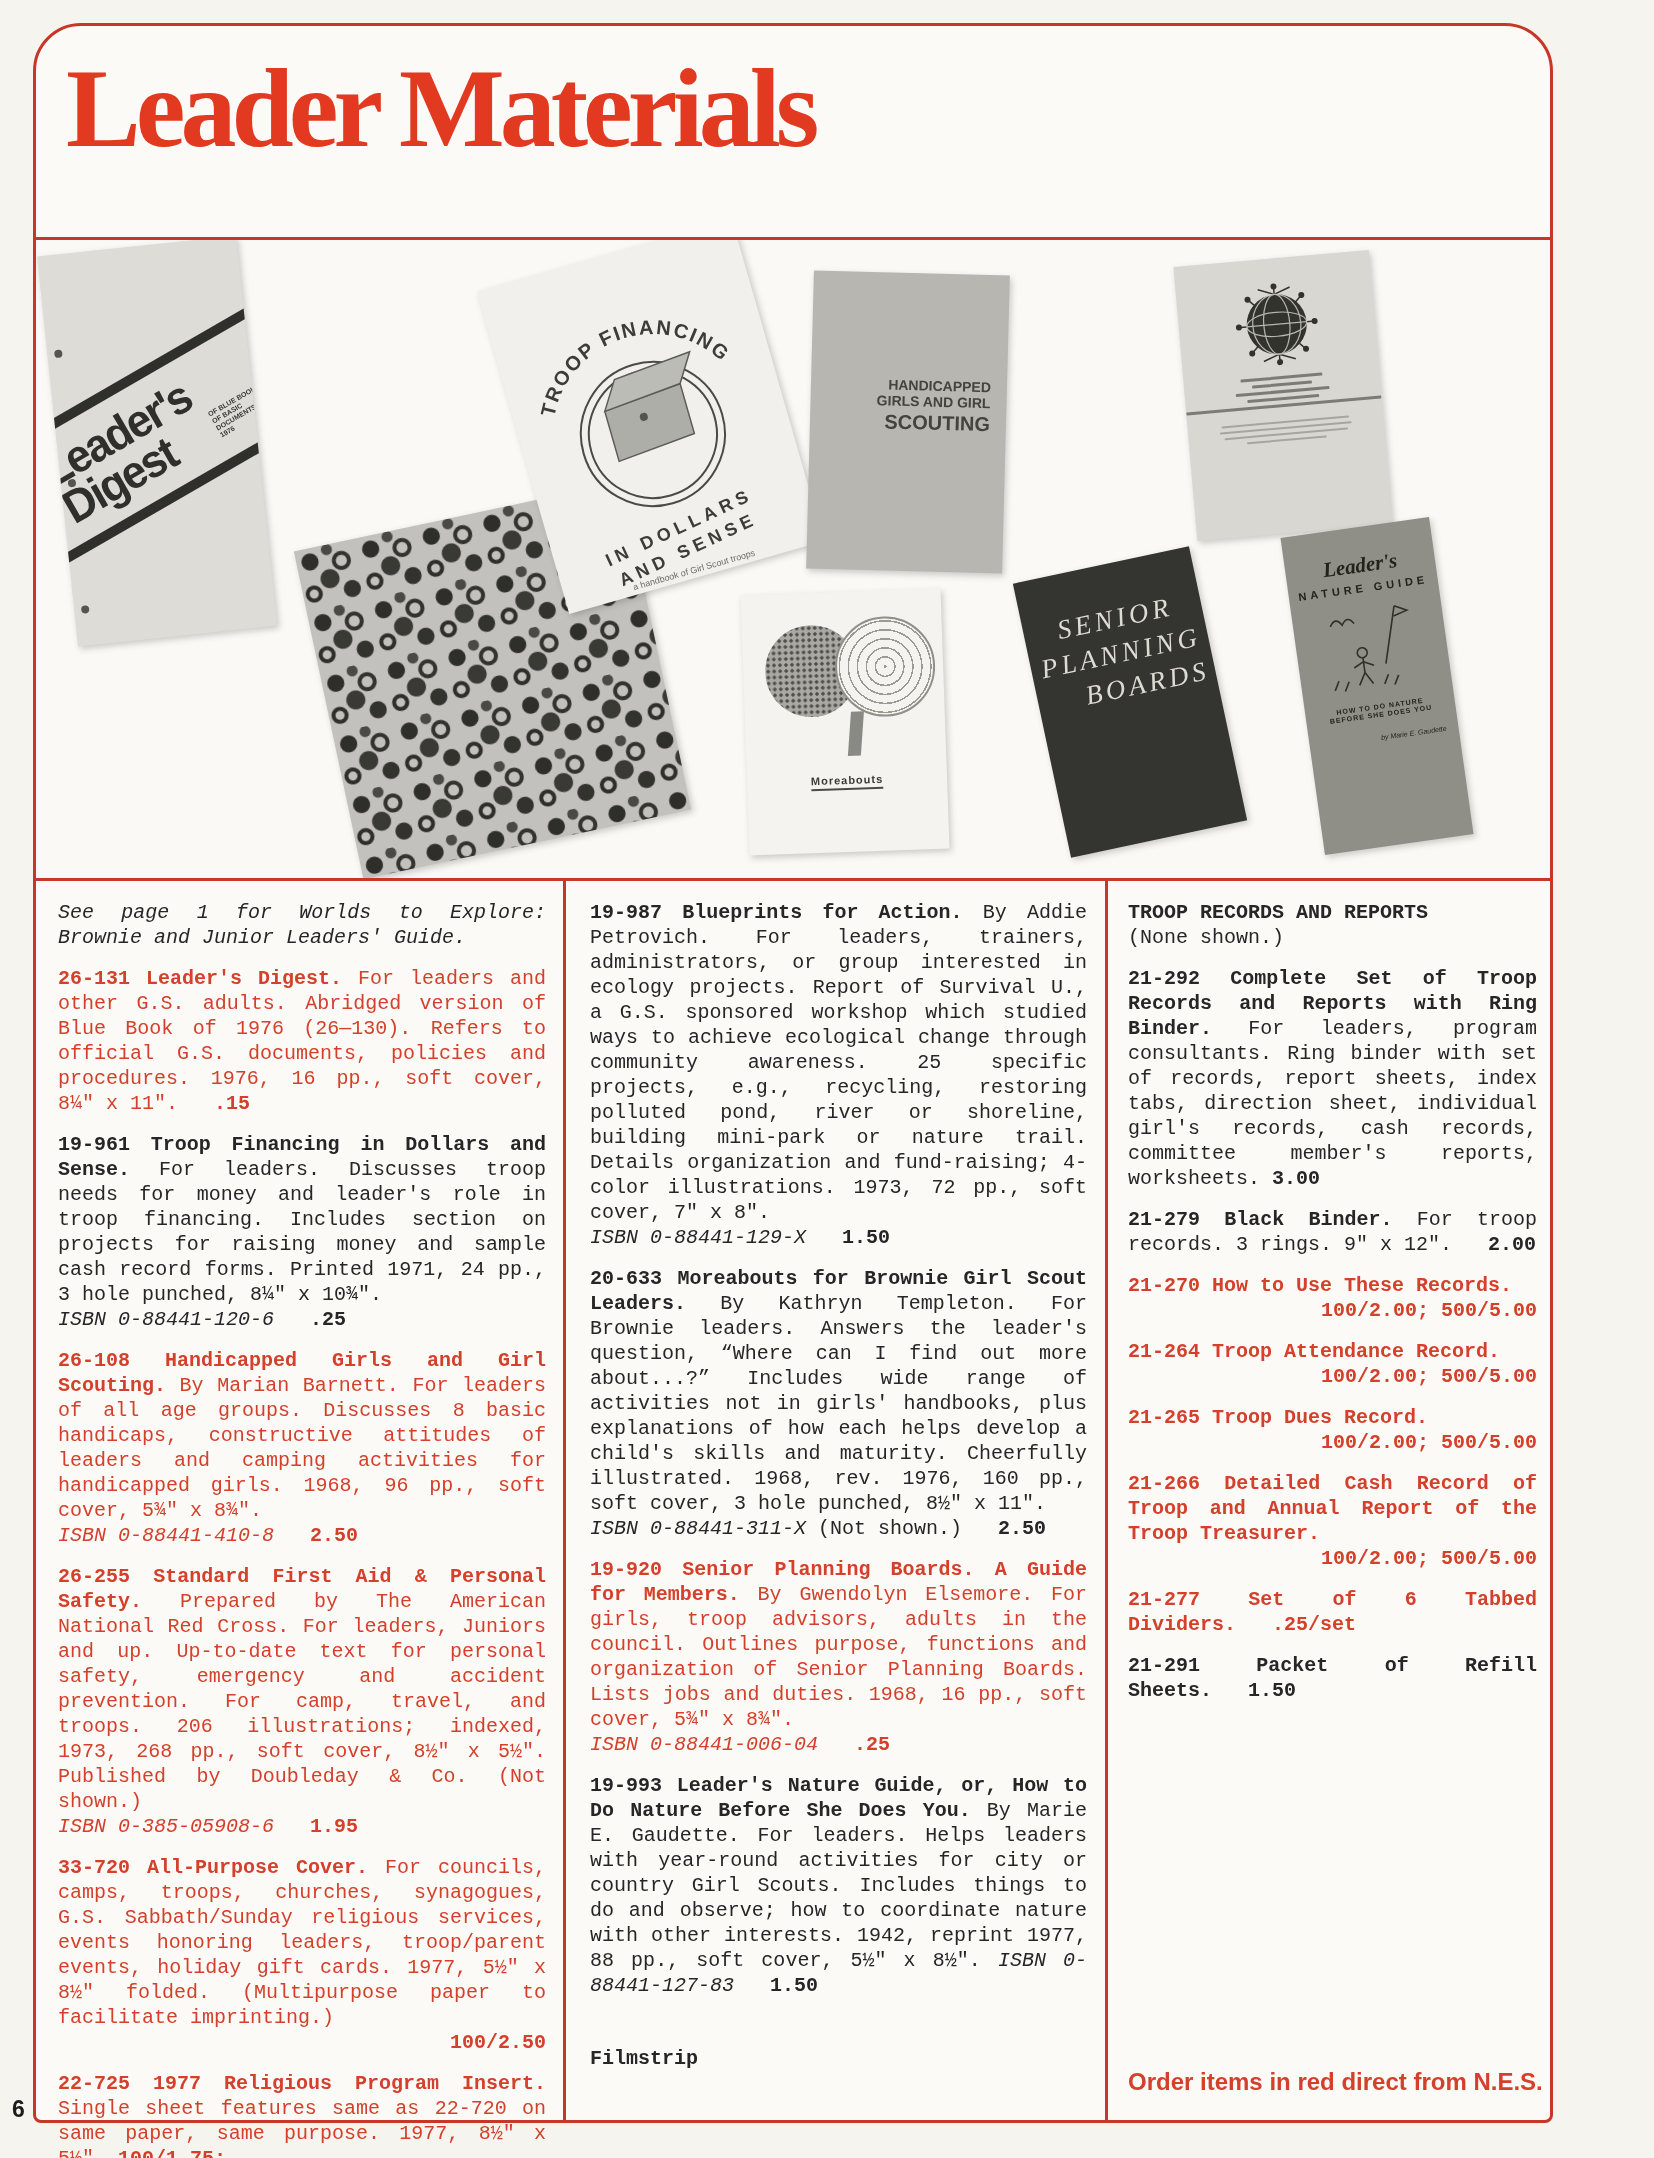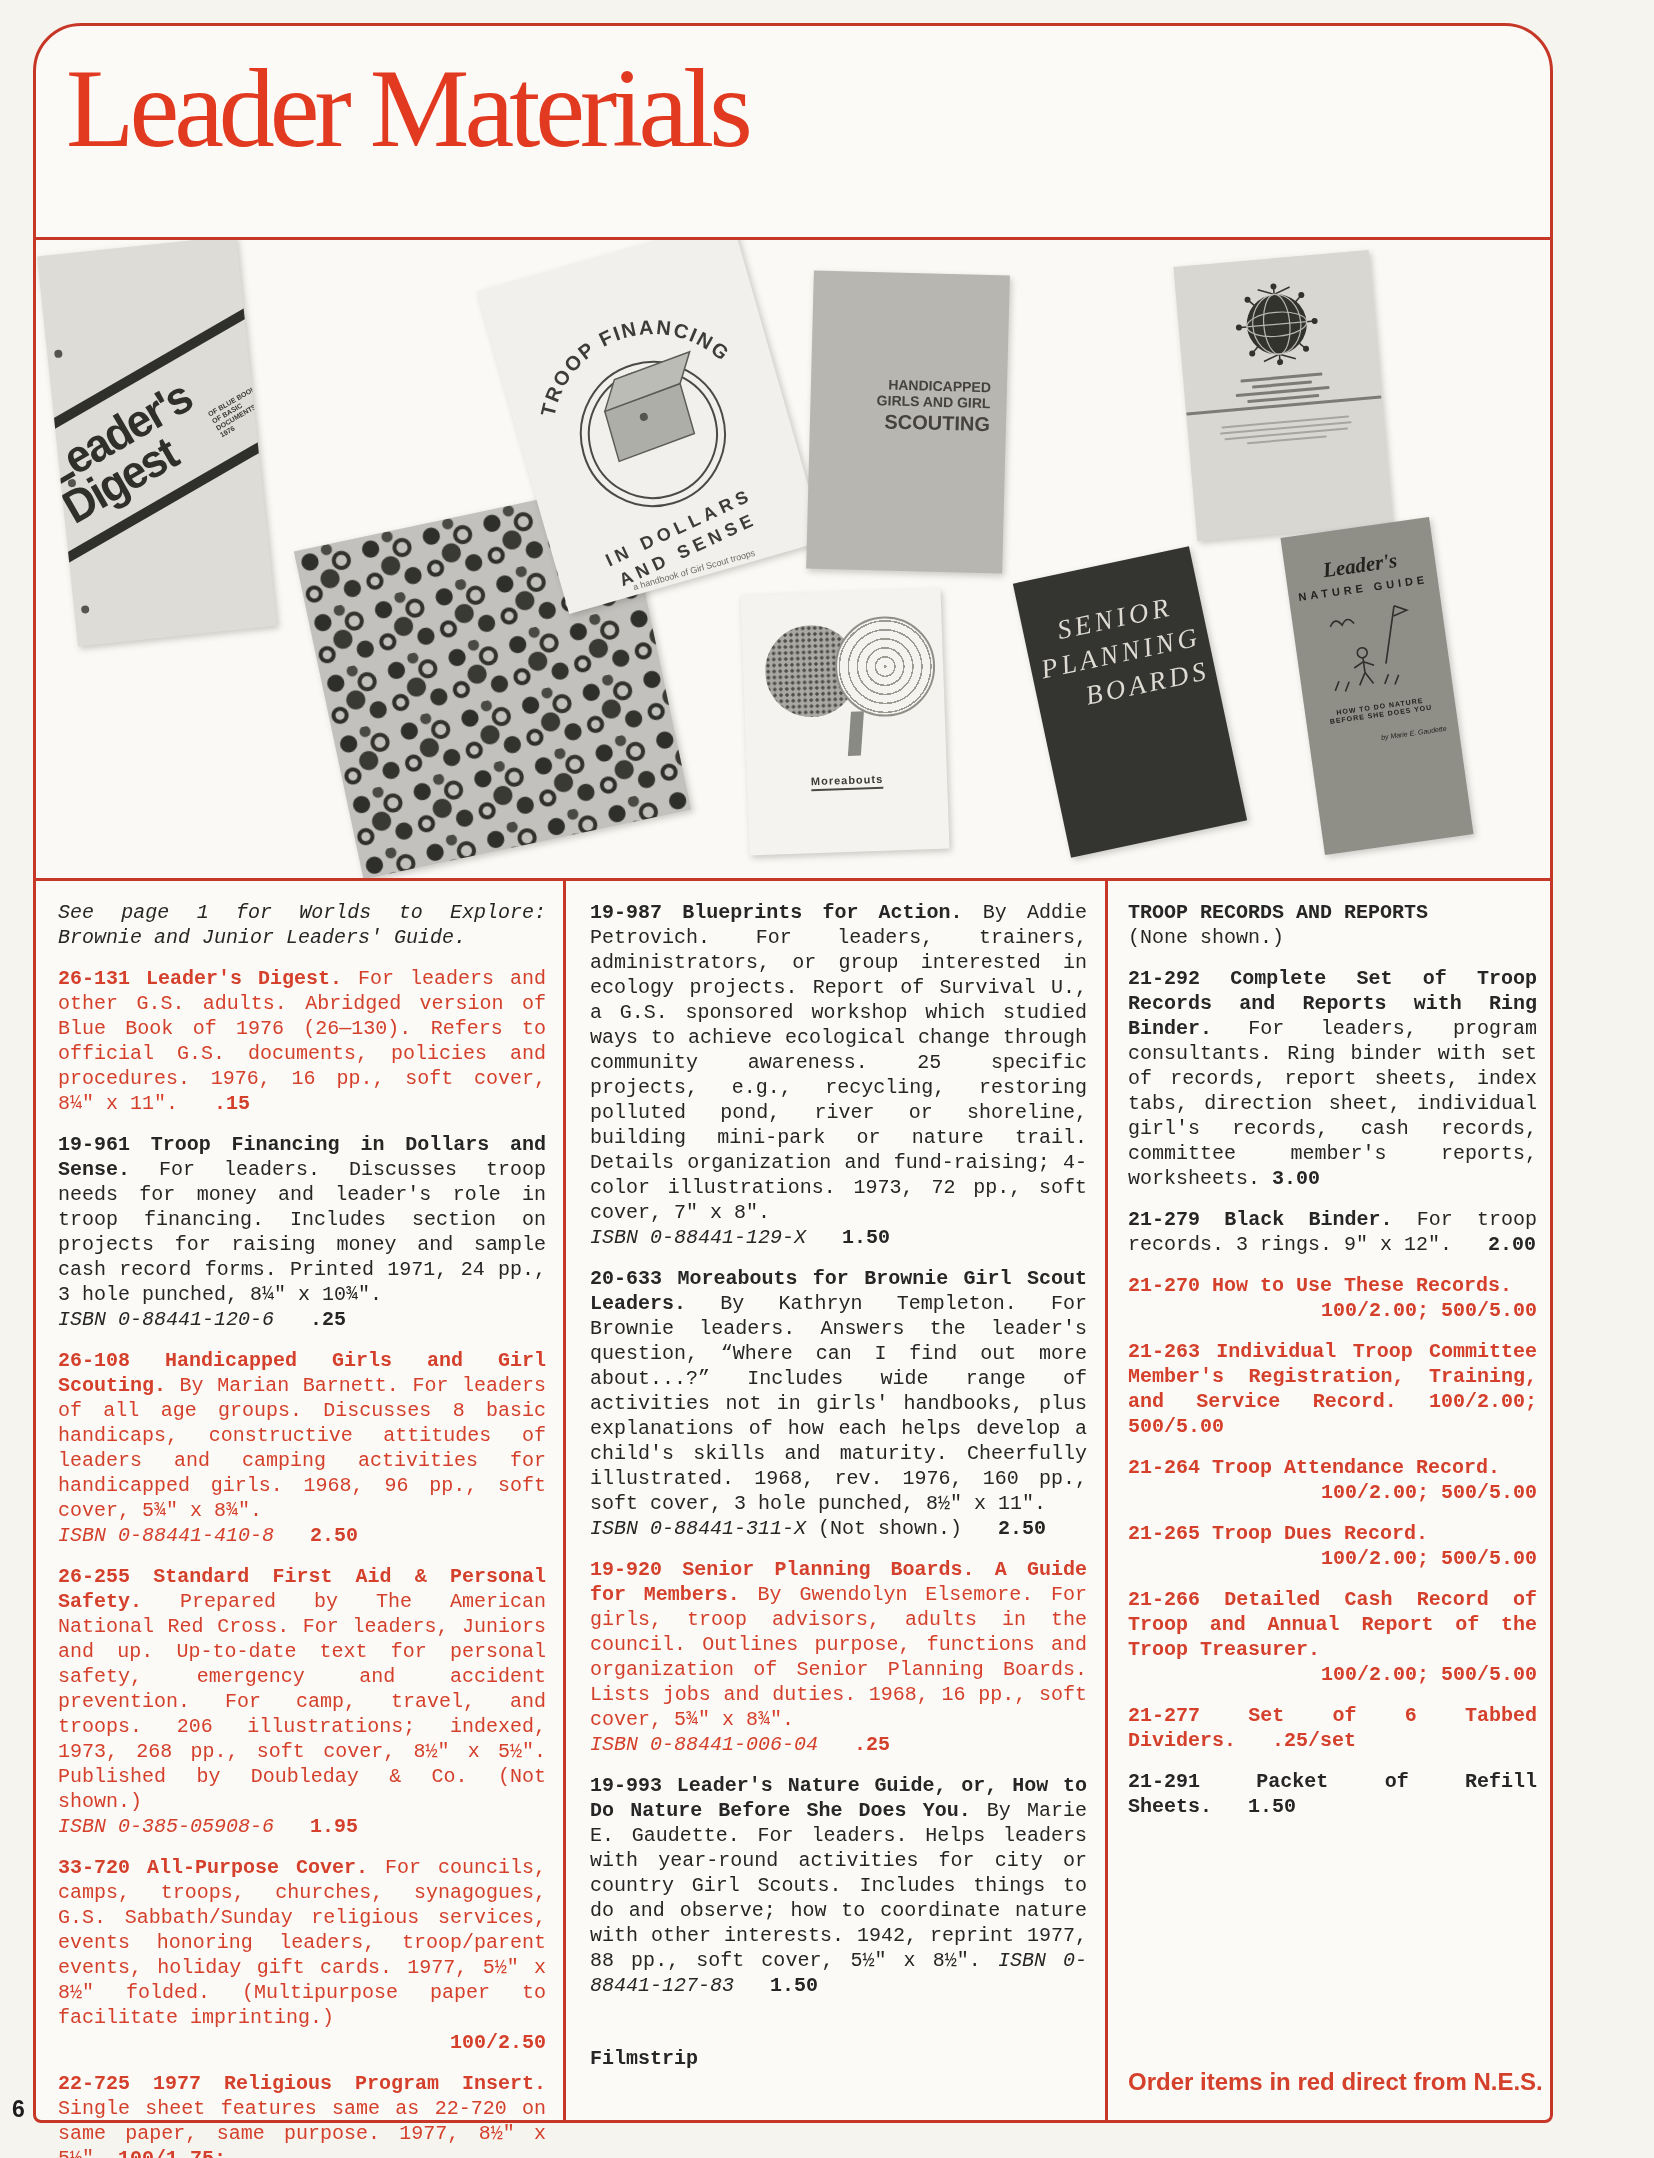--- a/index.html
+++ b/index.html
@@ -20,21 +20,21 @@
     box-sizing:border-box;border:3px solid var(--frame-red);
     border-radius:48px 48px 8px 8px;
     background:#fbfaf6;
   }
   .page-num{
     position:absolute;left:12px;top:2096px;
     font-weight:bold;font-size:23px;color:#1c1c1c;
   }
   .title{
     position:absolute;left:30px;top:18px;
-    font-family:"Liberation Serif", serif;font-weight:normal;
+    font-family:"Liberation Serif", serif;font-weight:bold;
     font-size:112px;letter-spacing:-5px;color:var(--title-red);
     white-space:nowrap;
   }
   .hrule{position:absolute;left:0;right:0;height:3px;background:var(--frame-red);}
   .rule-title{top:211px;}
   .rule-photo{top:852px;}
   .vrule{position:absolute;top:852px;bottom:0;width:3px;background:var(--frame-red);}
   .v1{left:527px;}
   .v2{left:1069px;}
 
@@ -288,21 +288,20 @@
       <p class="item black"><span class="b">20-633 Moreabouts for Brownie Girl Scout Leaders.</span><span> By Kathryn Templeton. For Brownie leaders. Answers the leader's question, “Where can I find out more about...?” Includes wide range of activities not in girls' handbooks, plus explanations of how each helps develop a child's skills and maturity. Cheerfully illustrated. 1968, rev. 1976, 160 pp., soft cover, 3 hole punched, 8½″ x 11″.</span><br><span class="i">ISBN 0-88441-311-X</span><span> (Not shown.)</span><span class="b">&nbsp;&nbsp;&nbsp;2.50</span></p>
       <p class="item red"><span class="b">19-920 Senior Planning Boards. A Guide for Members.</span><span> By Gwendolyn Elsemore. For girls, troop advisors, adults in the council. Outlines purpose, functions and organization of Senior Planning Boards. Lists jobs and duties. 1968, 16 pp., soft cover, 5¾″ x 8¾″.</span><br><span class="i">ISBN 0-88441-006-04</span><span class="b">&nbsp;&nbsp;&nbsp;.25</span></p>
       <p class="item black"><span class="b">19-993 Leader's Nature Guide, or, How to Do Nature Before She Does You.</span><span> By Marie E. Gaudette. For leaders. Helps leaders with year-round activities for city or country Girl Scouts. Includes things to do and observe; how to coordinate nature with other interests. 1942, reprint 1977, 88 pp., soft cover, 5½″ x 8½″. </span><span class="i">ISBN 0-88441-127-83</span><span class="b">&nbsp;&nbsp;&nbsp;1.50</span></p>
       <p class="item black" style="margin-top: 48px;"><span class="b">Filmstrip</span></p>
     </div>
   <div class="col col3">
       <p class="item black"><span class="b">TROOP RECORDS AND REPORTS</span><br><span>(None shown.)</span></p>
       <p class="item black"><span class="b">21-292 Complete Set of Troop Records and Reports with Ring Binder.</span><span> For leaders, program consultants. Ring binder with set of records, report sheets, index tabs, direction sheet, individual girl's records, cash records, committee member's reports, worksheets. </span><span class="b">3.00</span></p>
       <p class="item black"><span class="b">21-279 Black Binder.</span><span> For troop records. 3 rings. 9″ x 12″.</span><span class="b">&nbsp;&nbsp;&nbsp;2.00</span></p>
       <p class="item red"><span class="b">21-270 How to Use These Records.</span><span class="pline right">100/2.00; 500/5.00</span></p>
-      <p class="item red"><span class="b">21-263 Individual Troop Committee Member's Registration, Training, and Service Record. 100/2.00; 500/5.00</span></p>
       <p class="item red"><span class="b">21-264 Troop Attendance Record.</span><span class="pline right">100/2.00; 500/5.00</span></p>
       <p class="item red"><span class="b">21-265 Troop Dues Record.</span><span class="pline right">100/2.00; 500/5.00</span></p>
       <p class="item red"><span class="b">21-266 Detailed Cash Record of Troop and Annual Report of the Troop Treasurer.</span><span class="pline right">100/2.00; 500/5.00</span></p>
       <p class="item red"><span class="b">21-277 Set of 6 Tabbed Dividers.&nbsp;&nbsp;&nbsp;.25/set</span></p>
       <p class="item black"><span class="b">21-291 Packet of Refill Sheets.&nbsp;&nbsp;&nbsp;1.50</span></p>
     </div>
 
   <div class="nes-note">Order items in red direct from N.E.S.</div>
 </div>
 

